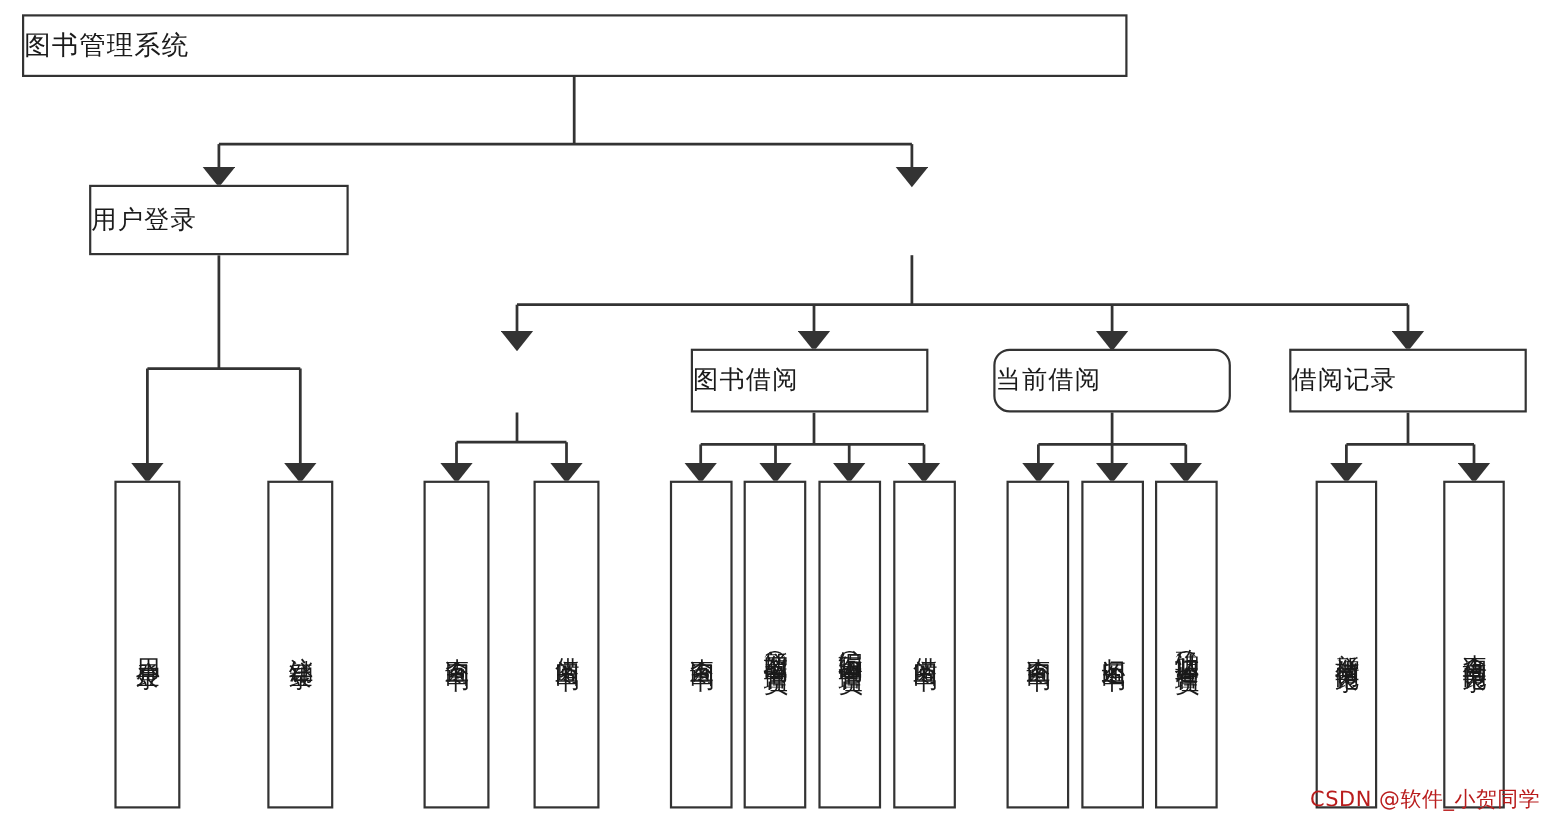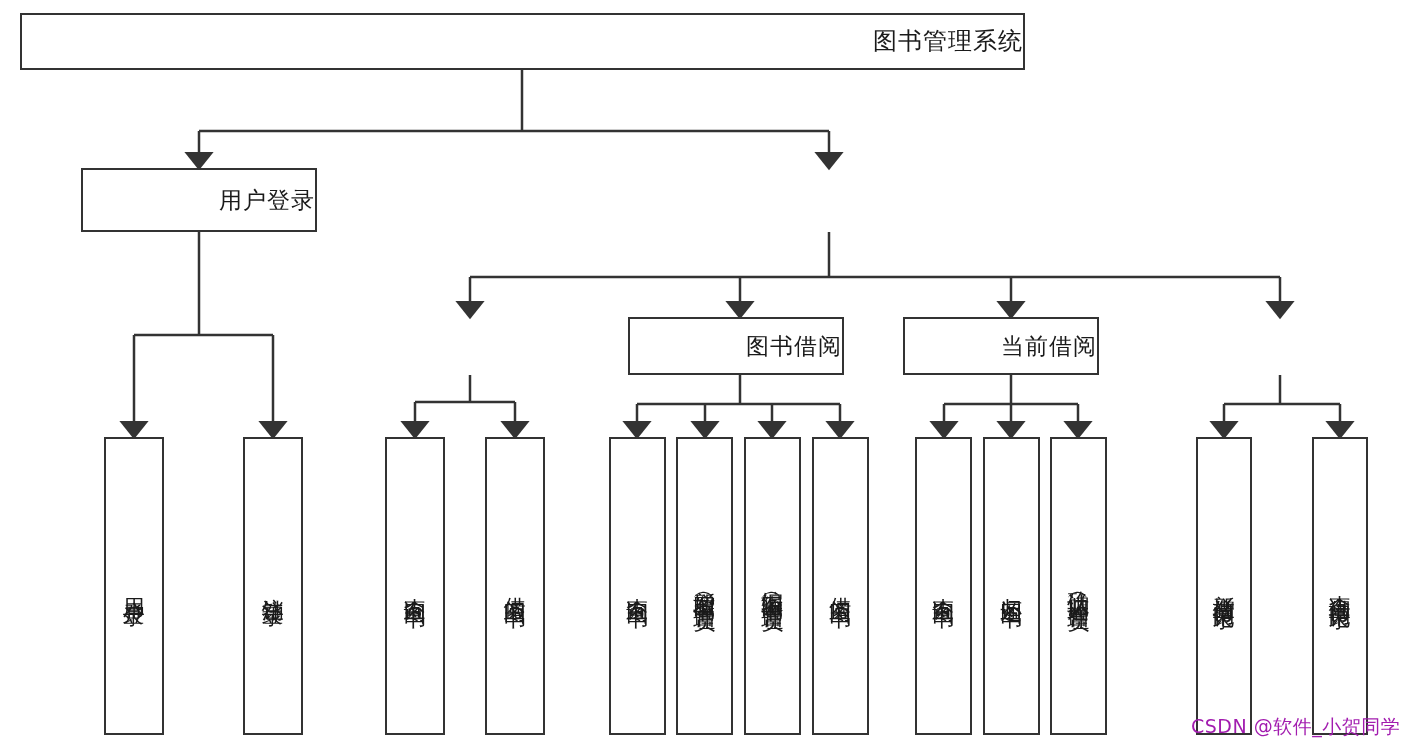--- a/index.html
+++ b/index.html
@@ -28,21 +28,21 @@
     height: 747px;
     pointer-events: none;
   }
   .node {
     position: absolute;
     box-sizing: border-box;
     background: #ffffff;
     border: 2.5px solid #333333;
     display: flex;
     align-items: center;
-    justify-content: flex-end;
+    justify-content: flex-start;
     text-align: center;
     color: #1a1a1a;
   }
   .node-label {
     font-size: 23px;
     line-height: 1.15;
     letter-spacing: 1px;
     white-space: nowrap;
   }
   .node.leaf {
@@ -57,21 +57,21 @@
     letter-spacing: 3px;
     white-space: normal;
     max-height: 100%;
   }
   .node.root .node-label { font-size: 24px; }
   .watermark {
     position: absolute;
     left: 1191px;
     top: 714px;
     font-size: 19px;
-    color: #a21caf;
+    color: #b91c1c;
     white-space: nowrap;
     letter-spacing: 0.5px;
   }
 </style>
 </head>
 <body>
 
 <div id="diagram-root">
 
   <svg class="wires" viewBox="0 0 1405 747">
@@ -128,22 +128,25 @@
     <span class="node-label">图书管理系统</span>
   </div>
 
   <div class="node" id="n-l2-0" style="left: 81px; top: 168px; width: 236px; height: 64px;">
     <span class="node-label">用户登录</span>
   </div>
 
   <div class="node" id="n-l3-1" style="left: 628px; top: 317px; width: 216px; height: 58px;">
     <span class="node-label">图书借阅</span>
   </div>
-  <div class="node" id="n-l3-2" style="left: 903px; top: 317px; width: 196px; height: 58px;">
+  <div class="node" id="n-l3-2" style="left: 903px; top: 317px; width: 216px; height: 58px; border-radius: 15px;">
     <span class="node-label">当前借阅</span>
+  </div>
+  <div class="node" id="n-l3-3" style="left: 1172px; top: 317px; width: 216px; height: 58px;">
+    <span class="node-label">借阅记录</span>
   </div>
 
   <div class="node leaf" id="n-lf-0" style="left: 104px; top: 437px; width: 60px; height: 298px;">
     <span class="node-label">用户登录</span>
   </div>
   <div class="node leaf" id="n-lf-1" style="left: 243px; top: 437px; width: 60px; height: 298px;">
     <span class="node-label">注销登录</span>
   </div>
   <div class="node leaf" id="n-lf-2" style="left: 385px; top: 437px; width: 60px; height: 298px;">
     <span class="node-label">查询图书</span>

